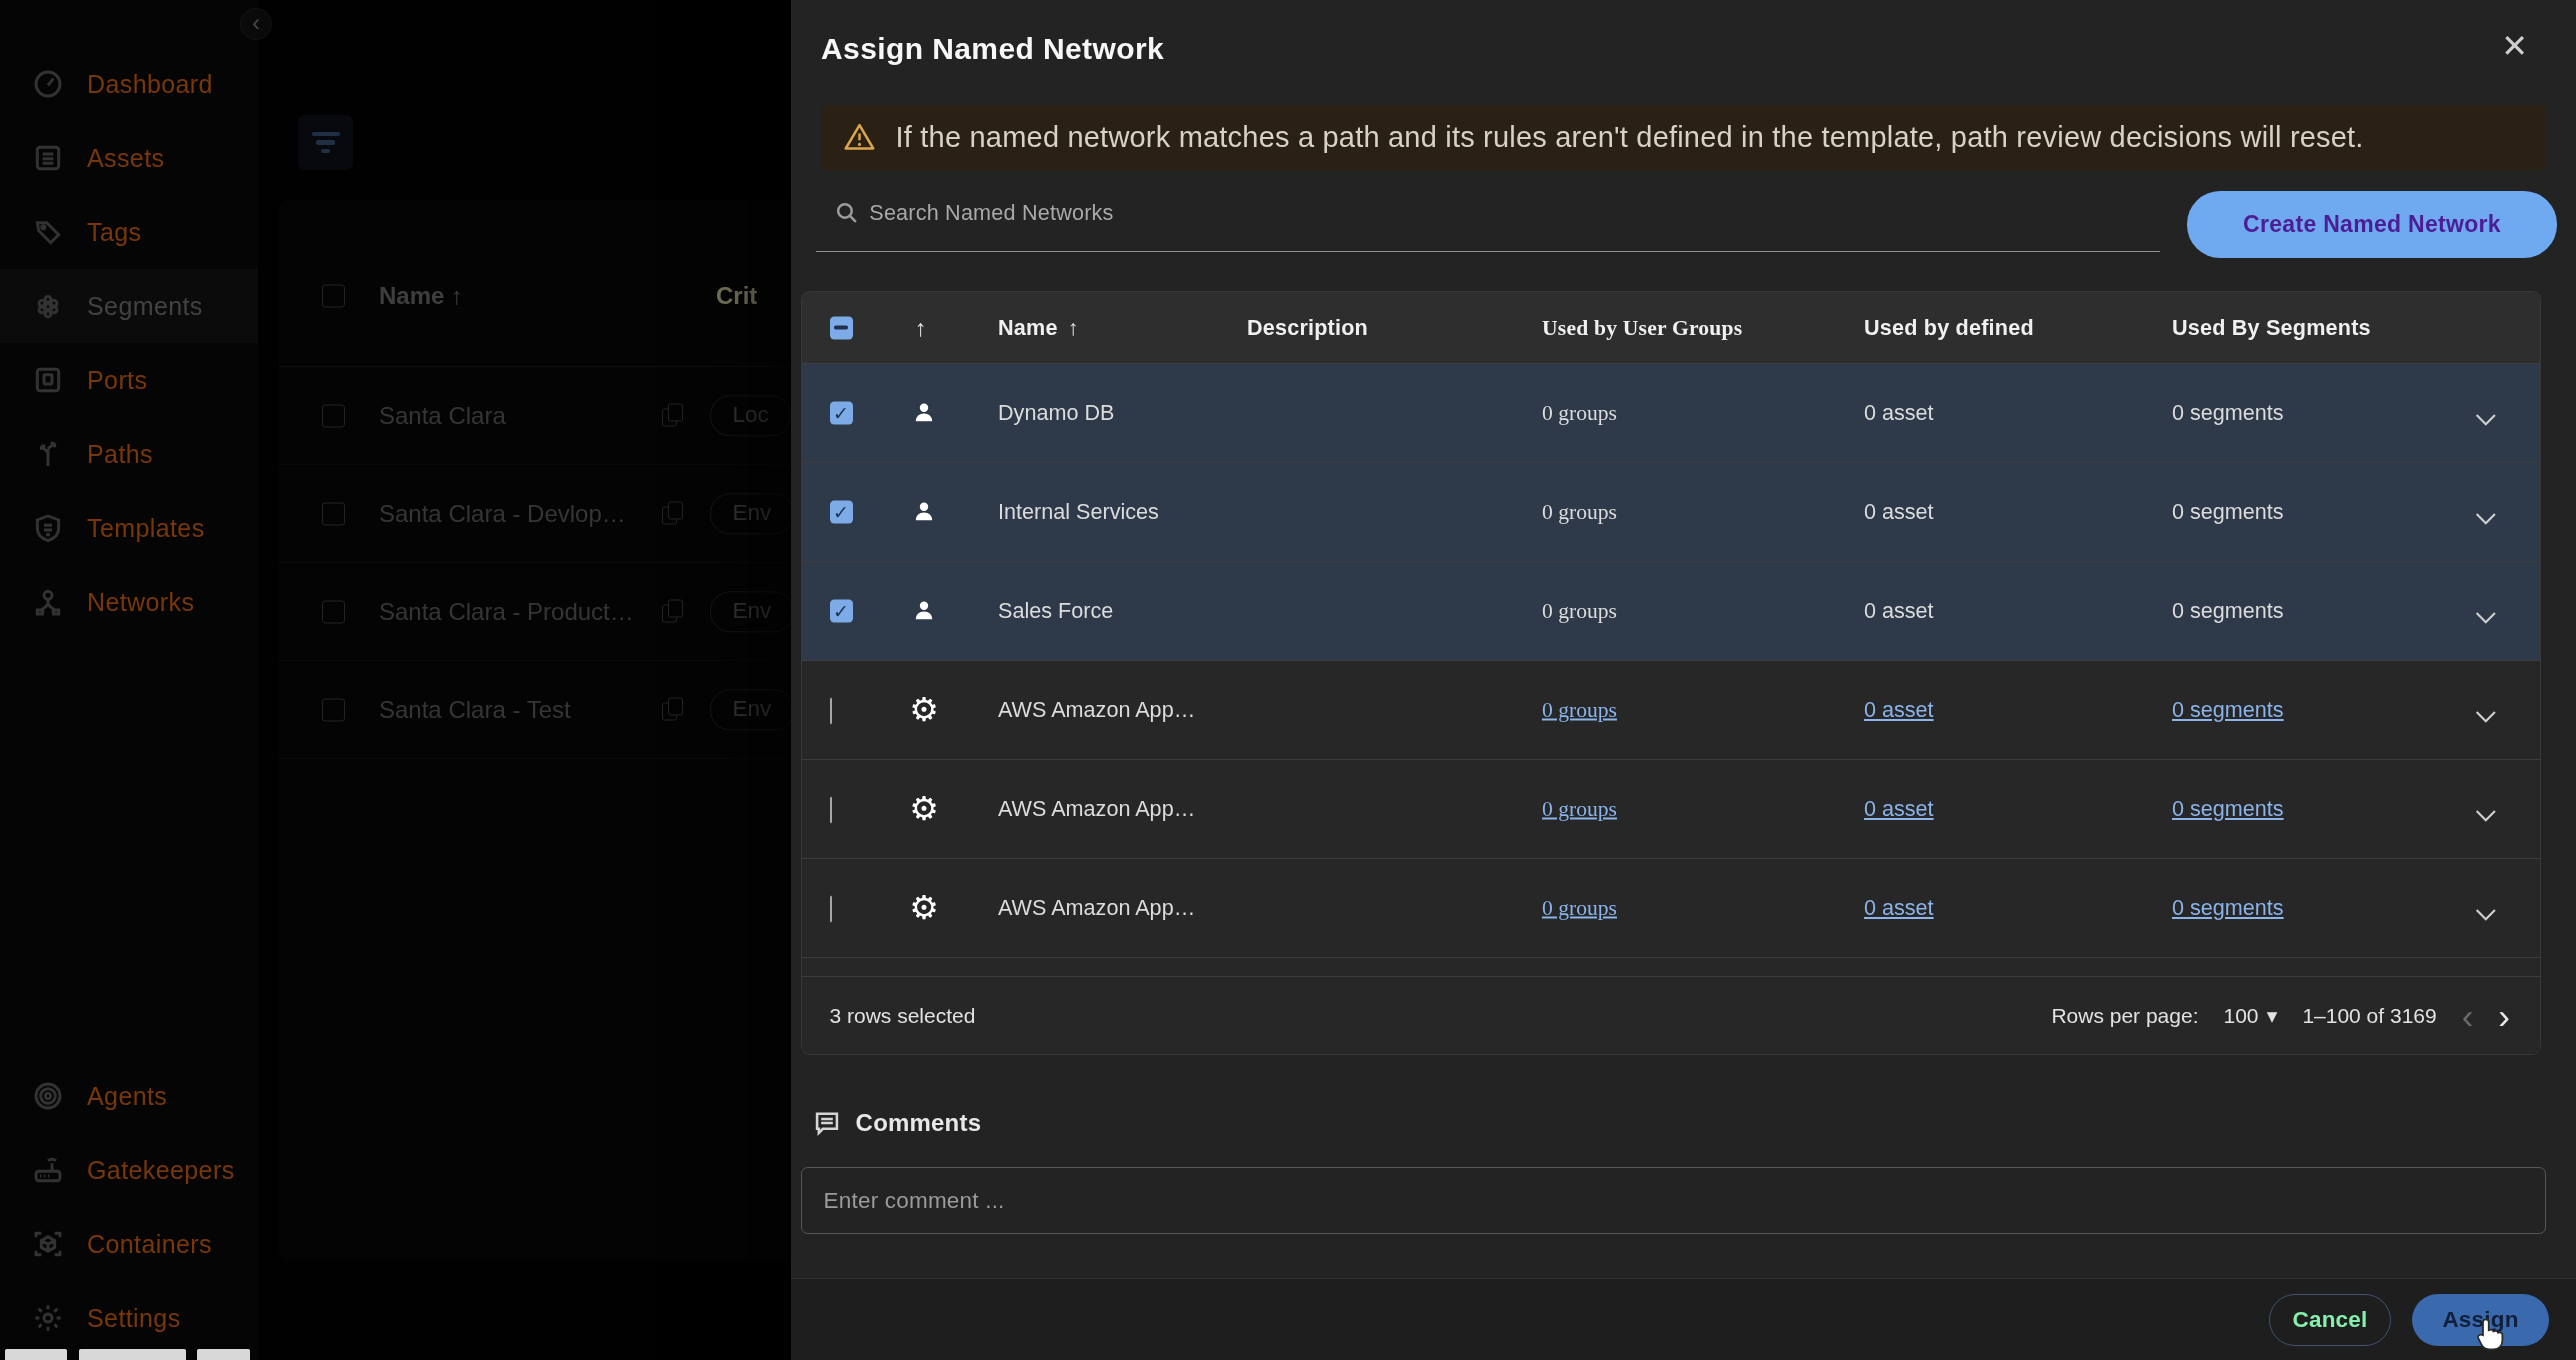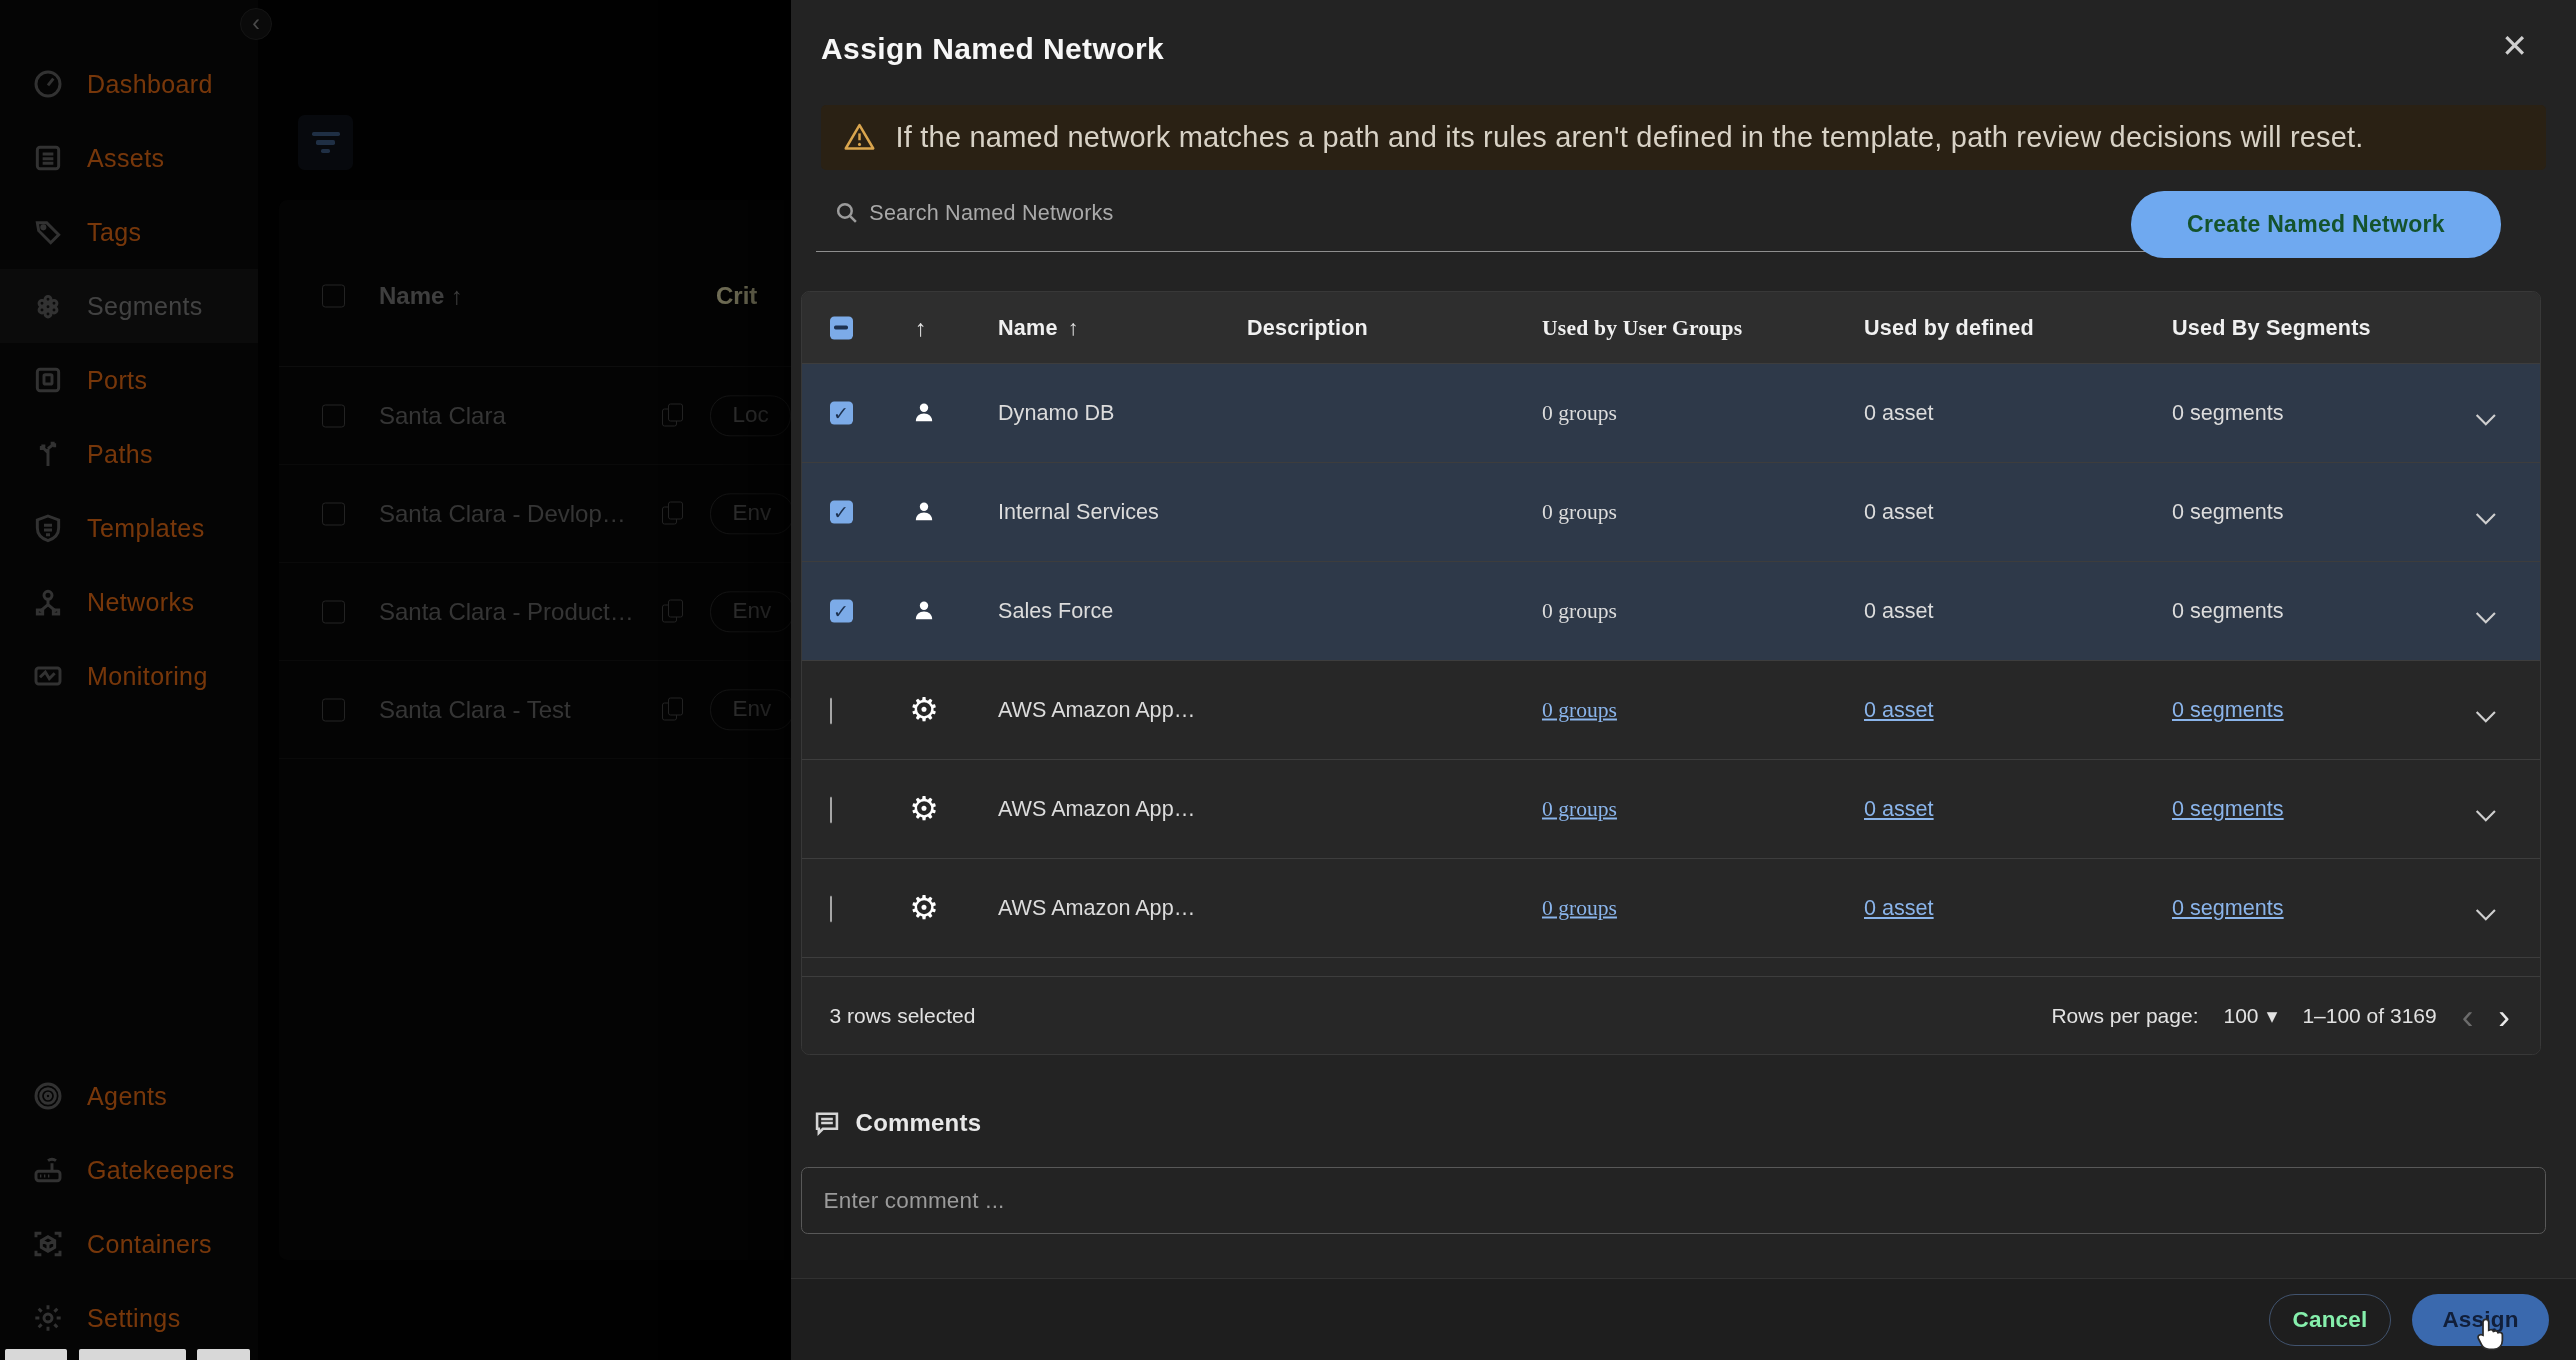--- a/index.html
+++ b/index.html
@@ -42,21 +42,21 @@
   .m-close { position:absolute; right:48px; top:27px; font-size:32px; color:#cfcfcf; cursor:pointer; }
 
   .warnbar { position:absolute; left:30px; right:30px; top:105px; height:65px; background:#2a2114; border-radius:5px; display:flex; align-items:center; gap:20px; padding-left:21.6px; }
   .warnbar svg { width:33px; height:33px; flex:0 0 auto; }
   .warn-text { color:#d8d2c6; font-size:29px; letter-spacing:0.2px; }
 
   .searchrow { position:absolute; left:25px; top:200px; width:1344px; height:52px; border-bottom:1.7px solid #8f8f8f; display:flex; align-items:flex-start; gap:10px; padding-left:18.3px; }
   .searchrow svg { width:25px; height:25px; stroke:#9c9c9c; fill:none; stroke-width:2.4; }
   .searchrow input { background:transparent; border:none; outline:none; color:#cfcfcf; font-size:21.6px; width:1166px; font-family:inherit; letter-spacing:0.2px; }
   .searchrow input::placeholder { color:#a9a9a9; }
-  .create-btn { position:absolute; left:1340px; top:191px; width:370px; height:67px; border-radius:33px; background:#6fa9f0; color:#14532d; font-weight:700; font-size:23px; display:flex; align-items:center; justify-content:center; letter-spacing:0.3px; cursor:pointer; }
+  .create-btn { position:absolute; left:1396px; top:191px; width:370px; height:67px; border-radius:33px; background:#6fa9f0; color:#4c1d95; font-weight:700; font-size:23px; display:flex; align-items:center; justify-content:center; letter-spacing:0.3px; cursor:pointer; }
 
   
   .card { position:absolute; left:10px; top:291px; width:1740px; height:764px; background:#272727; border-radius:8.3px; border:0.8px solid #383838; overflow:hidden; }
   .thead { position:relative; height:71px; background:#2e2e2e; color:#f0f0f0; font-size:21.6px; font-weight:700; letter-spacing:0.2px; }
   .mrow { position:relative; height:99px; border-top:0.8px solid #3d3d3d; font-size:21.6px; color:#dcdcdc; }
   .mrow.sel { background:#2e3949; }
   .sliver { position:relative; height:21px; border-top:0.8px solid #3d3d3d; background:#272727; }
   .c-cb { position:absolute; left:27.5px; top:50%; transform:translateY(-50%); width:23px; height:23px; }
   .cb-empty { border:1.7px solid #a6a6a6; border-radius:3.3px; width:23px; height:23px; }
   .cb-check, .cb-ind { background:#7cabe8; border-radius:4.2px; width:23px; height:23px; display:flex; align-items:center; justify-content:center; color:#1e3250; font-weight:700; font-size:19px; }
@@ -153,27 +153,20 @@
       </div>
     <div class="nav-item" style="top:565px">
       <svg viewBox="0 0 24 24">
           <circle cx="12" cy="7" r="3"></circle>
           <path d="M12 10 V14 M12 14 L6 19 M12 14 L18 19"></path>
           <rect x="4" y="18" width="4" height="3"></rect>
           <rect x="16" y="18" width="4" height="3"></rect>
         </svg>
       <span>Networks</span>
       </div>
-    <div class="nav-item" style="top:639px">
-      <svg viewBox="0 0 24 24">
-          <rect x="3" y="6" width="18" height="12" rx="2"></rect>
-          <path d="M6 13 L10 9 L13 14 L17 10"></path>
-        </svg>
-      <span>Monitoring</span>
-      </div>
 
     <div class="nav-item" style="top:1059px">
       <svg viewBox="0 0 24 24">
           <circle cx="12" cy="12" r="2"></circle>
           <circle cx="12" cy="12" r="5.5"></circle>
           <circle cx="12" cy="12" r="9"></circle>
         </svg>
       <span>Agents</span>
       </div>
     <div class="nav-item" style="top:1133px">

